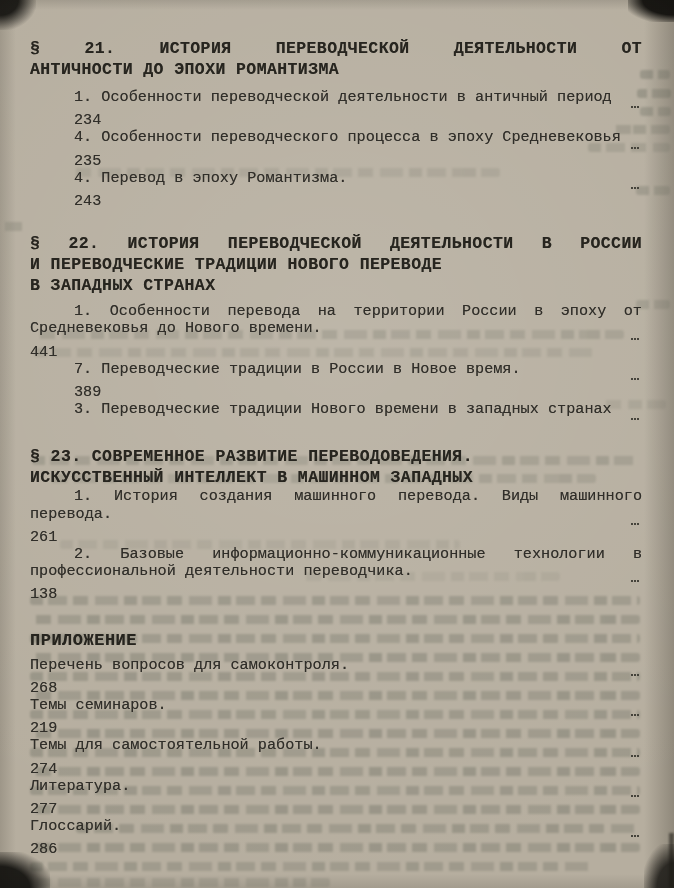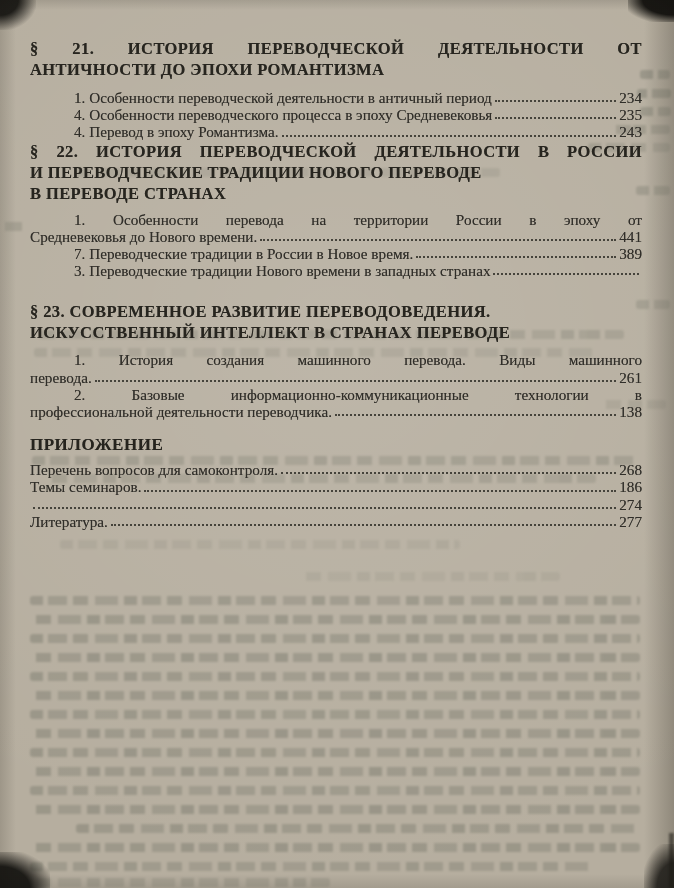--- a/index.html
+++ b/index.html
@@ -5,51 +5,51 @@
   html,body{margin:0;padding:0;}
   .page{
     position:relative;width:674px;height:888px;overflow:hidden;
     background:
       radial-gradient(120% 90% at 50% 38%, rgba(255,255,255,.10), rgba(0,0,0,0) 70%),
       linear-gradient(90deg, rgba(60,55,45,.20) 0px, rgba(60,55,45,0) 16px),
       linear-gradient(270deg, rgba(55,50,40,.30) 0px, rgba(55,50,40,0) 30px),
       linear-gradient(180deg, rgba(50,46,38,.16) 0px, rgba(50,46,38,0) 10px),
       linear-gradient(0deg, rgba(50,46,38,.14) 0px, rgba(50,46,38,0) 14px),
       #b6ae9f;
-    font-family:Liberation Serif, serif;
+    font-family:Liberation Mono, monospace;
     color:#302e29;
   }
   
   .bleed{position:absolute;inset:0;z-index:0;}
   .bl{
     position:absolute;height:9px;filter:blur(1.1px);border-radius:3px;
     background:repeating-linear-gradient(90deg,
       rgba(92,96,84,.70) 0 13px, rgba(92,96,84,0) 13px 18px,
       rgba(92,96,84,.60) 18px 37px, rgba(92,96,84,0) 37px 43px,
       rgba(92,96,84,.65) 43px 58px, rgba(92,96,84,0) 58px 65px,
       rgba(92,96,84,.55) 65px 88px, rgba(92,96,84,0) 88px 94px);
   }
   .bl.o{background-position:-37px 0;}
   
   .text-block{position:relative;z-index:1;padding:38px 32px 0 30px;text-shadow:0 0 .5px rgba(48,46,41,.55);}
   .heading{font-weight:bold;font-size:16.5px;line-height:21px;letter-spacing:.4px;color:#27251f;}
   .hl{white-space:nowrap;}
   .hl.fill{white-space:normal;text-align:justify;text-align-last:justify;}
-  .row{display:flex;align-items:baseline;font-size:15.2px;line-height:17.2px;}
+  .row{display:flex;align-items:baseline;font-size:15.2px;line-height:17.2px;flex-direction:column;}
   .row .t{white-space:nowrap;}
   .row .dots{flex:1;min-width:8px;margin:0 3px;border-bottom:2.2px dotted #45433b;align-self:flex-end;margin-bottom:4px;}
   .row .pg{white-space:nowrap;}
   .indent{padding-left:44px;}
   .jline{font-size:15.2px;line-height:17.2px;text-align:justify;text-align-last:justify;text-indent:44px;}
   .sec21 .heading{margin-bottom:9px;}
-  .sec22{}
+  .sec22{margin-top:23px;}
   .sec22 .heading{margin-bottom:7px;}
   .sec23{margin-top:22px;}
-  .sec23 .heading{margin-bottom:8px;}
-  .appendix{margin-top:14px;}
+  .sec23 .heading{}
+  .appendix{margin-top:26px;}
   .app-heading{font-weight:bold;font-size:17px;letter-spacing:.5px;color:#26241e;margin-bottom:6px;line-height:21px;}
   
   .corner{position:absolute;z-index:3;pointer-events:none;}
   .c-tl{top:0;left:0;width:36px;height:30px;filter:blur(.6px);
     background:radial-gradient(ellipse at 0% 0%, rgba(18,17,14,.92) 0 36%, rgba(18,17,14,0) 74%);}
   .c-tr{top:0;right:0;width:46px;height:22px;filter:blur(.6px);
     background:radial-gradient(ellipse at 100% 0%, rgba(16,15,12,.95) 0 48%, rgba(16,15,12,0) 80%);}
   .c-bl{bottom:0;left:0;width:50px;height:36px;filter:blur(.7px);
     background:radial-gradient(ellipse at 0% 100%, rgba(16,15,12,.92) 0 42%, rgba(16,15,12,0) 78%);}
   .c-br{bottom:0;right:0;width:30px;height:44px;filter:blur(.7px);
@@ -117,21 +117,21 @@
         <span class="t">4. Перевод в эпоху Романтизма.</span>
         <span class="dots"></span>
         <span class="pg">243</span>
       </div>
     </div>
 
     <div class="sec22">
       <div class="heading">
         <div class="hl fill">§ 22. ИСТОРИЯ ПЕРЕВОДЧЕСКОЙ ДЕЯТЕЛЬНОСТИ В РОССИИ</div>
         <div class="hl">И ПЕРЕВОДЧЕСКИЕ ТРАДИЦИИ НОВОГО ПЕРЕВОДЕ</div>
-        <div class="hl">В ПЕРЕВОДЕ СТРАНАХ</div>
+        <div class="hl">В ЗАПАДНЫХ СТРАНАХ</div>
       </div>
       <div>
         <div class="jline">1. Особенности перевода на территории России в эпоху от</div>
         <div class="row">
           <span class="t">Средневековья до Нового времени.</span>
           <span class="dots"></span>
           <span class="pg">441</span>
         </div>
       </div>
       <div class="row indent">
@@ -142,21 +142,21 @@
       <div class="row indent">
         <span class="t">3. Переводческие традиции Нового времени в западных странах</span>
         <span class="dots"></span>
         <span class="pg"></span>
       </div>
     </div>
 
     <div class="sec23">
       <div class="heading">
         <div class="hl">§ 23. СОВРЕМЕННОЕ РАЗВИТИЕ ПЕРЕВОДОВЕДЕНИЯ.</div>
-        <div class="hl">ИСКУССТВЕННЫЙ ИНТЕЛЛЕКТ В СТРАНАХ ПЕРЕВОДЕ</div>
+        <div class="hl">ИСКУССТВЕННЫЙ ИНТЕЛЛЕКТ В МАШИННОМ ЗАПАДНЫХ</div>
       </div>
       <div>
         <div class="jline">1. История создания машинного перевода. Виды машинного</div>
         <div class="row">
           <span class="t">перевода.</span>
           <span class="dots"></span>
           <span class="pg">261</span>
         </div>
       </div>
       <div>
@@ -172,30 +172,36 @@
     <div class="appendix">
       <div class="app-heading">ПРИЛОЖЕНИЕ</div>
       <div class="row">
         <span class="t">Перечень вопросов для самоконтроля.</span>
         <span class="dots"></span>
         <span class="pg">268</span>
       </div>
       <div class="row">
         <span class="t">Темы семинаров.</span>
         <span class="dots"></span>
-        <span class="pg">186</span>
-      </div>
-      <div class="row">
+        <span class="pg">219</span>
+      </div>
+      <div class="row">
+        <span class="t">Темы для самостоятельной работы.</span>
         <span class="dots"></span>
         <span class="pg">274</span>
       </div>
       <div class="row">
         <span class="t">Литература.</span>
         <span class="dots"></span>
         <span class="pg">277</span>
+      </div>
+      <div class="row">
+        <span class="t">Глоссарий.</span>
+        <span class="dots"></span>
+        <span class="pg">286</span>
       </div>
     </div>
 
   </div>
 
   <div class="corner c-tl"></div>
   <div class="corner c-tr"></div>
   <div class="corner c-bl"></div>
   <div class="corner c-br"></div>
   <div class="edge-sliver"></div>

